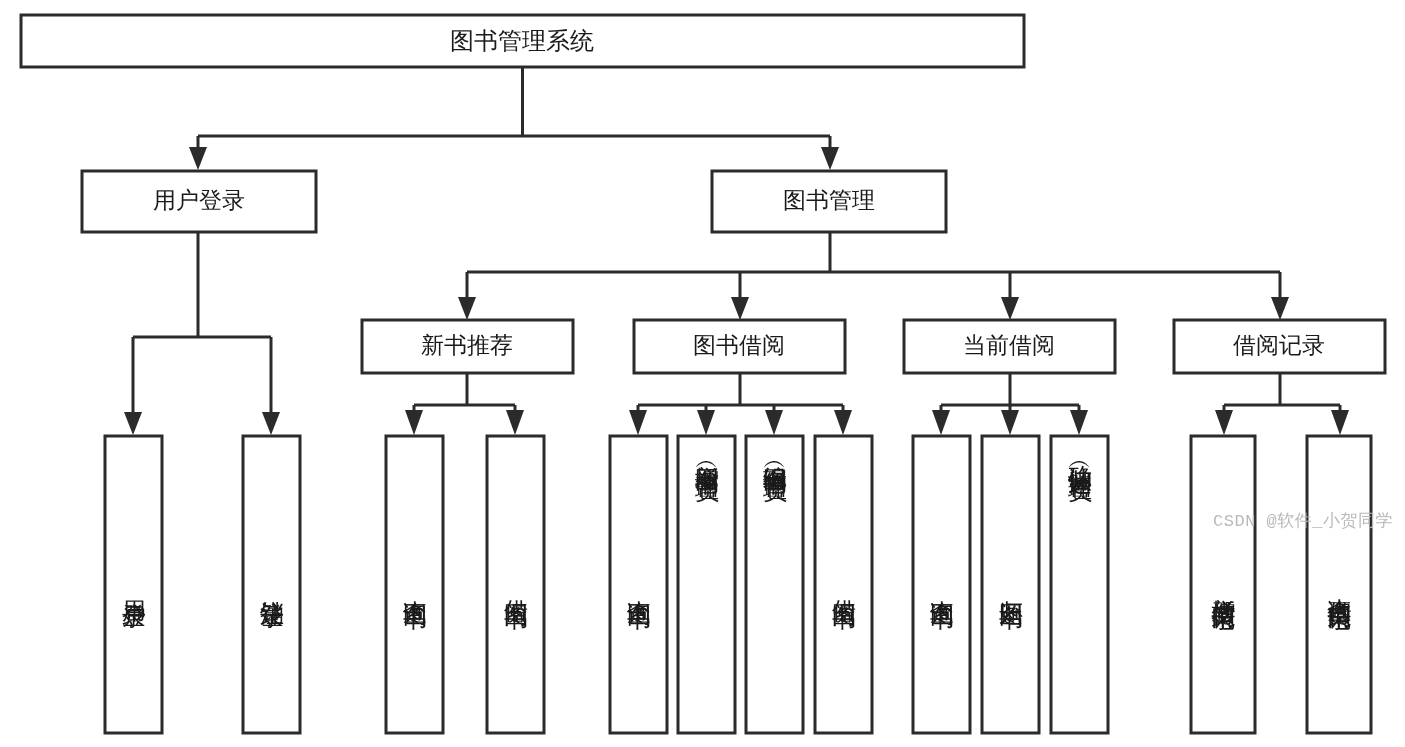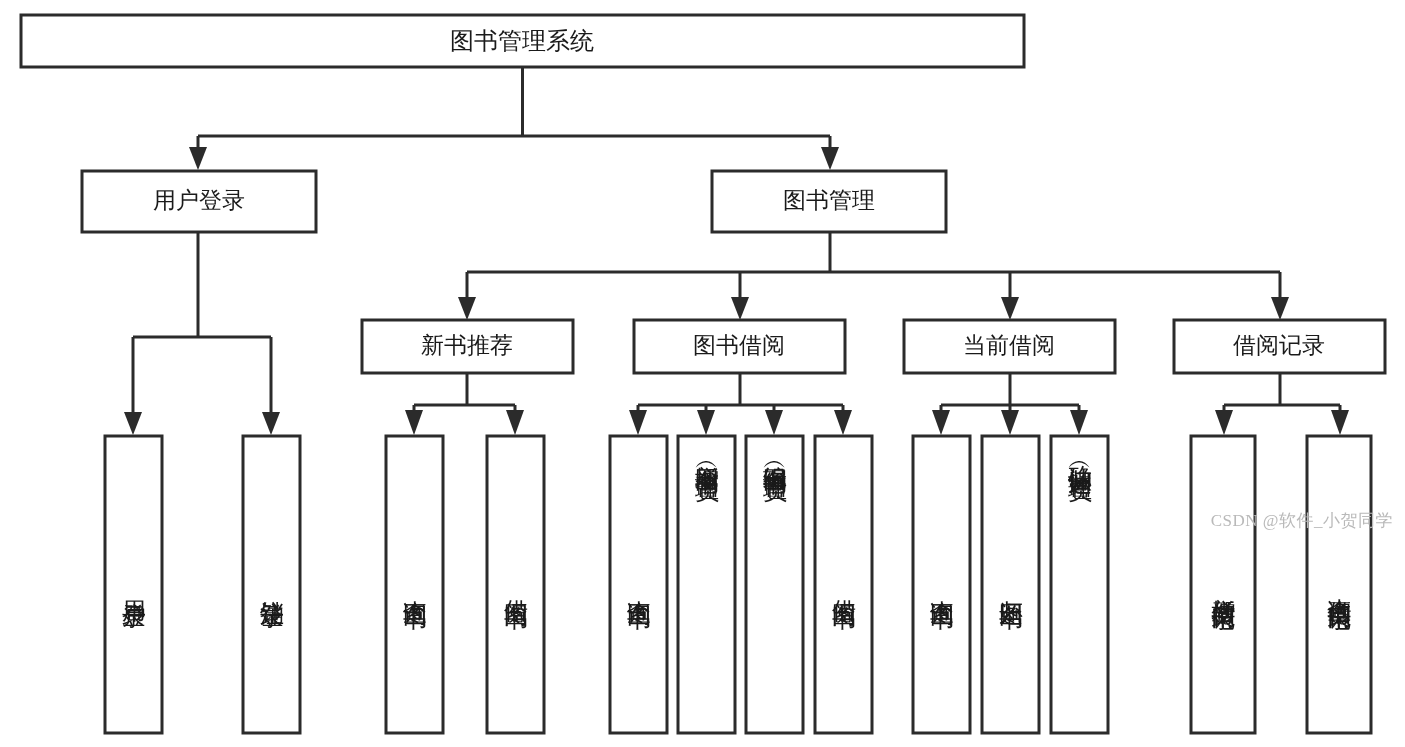--- a/index.html
+++ b/index.html
@@ -70,21 +70,21 @@
     font-size: 24px;
     line-height: 1.12;
     letter-spacing: 2px;
     color: #1a1a1a;
     white-space: nowrap;
   }
   #watermark {
     position: absolute;
     right: 12px;
     bottom: 4px;
-    font-family: Liberation Serif, serif;
+    font-family: Liberation Mono, monospace;
     font-size: 17px;
     color: #b9b9b9;
     letter-spacing: 0.5px;
     white-space: nowrap;
     user-select: none;
   }
 </style>
 </head>
 <body>
 

